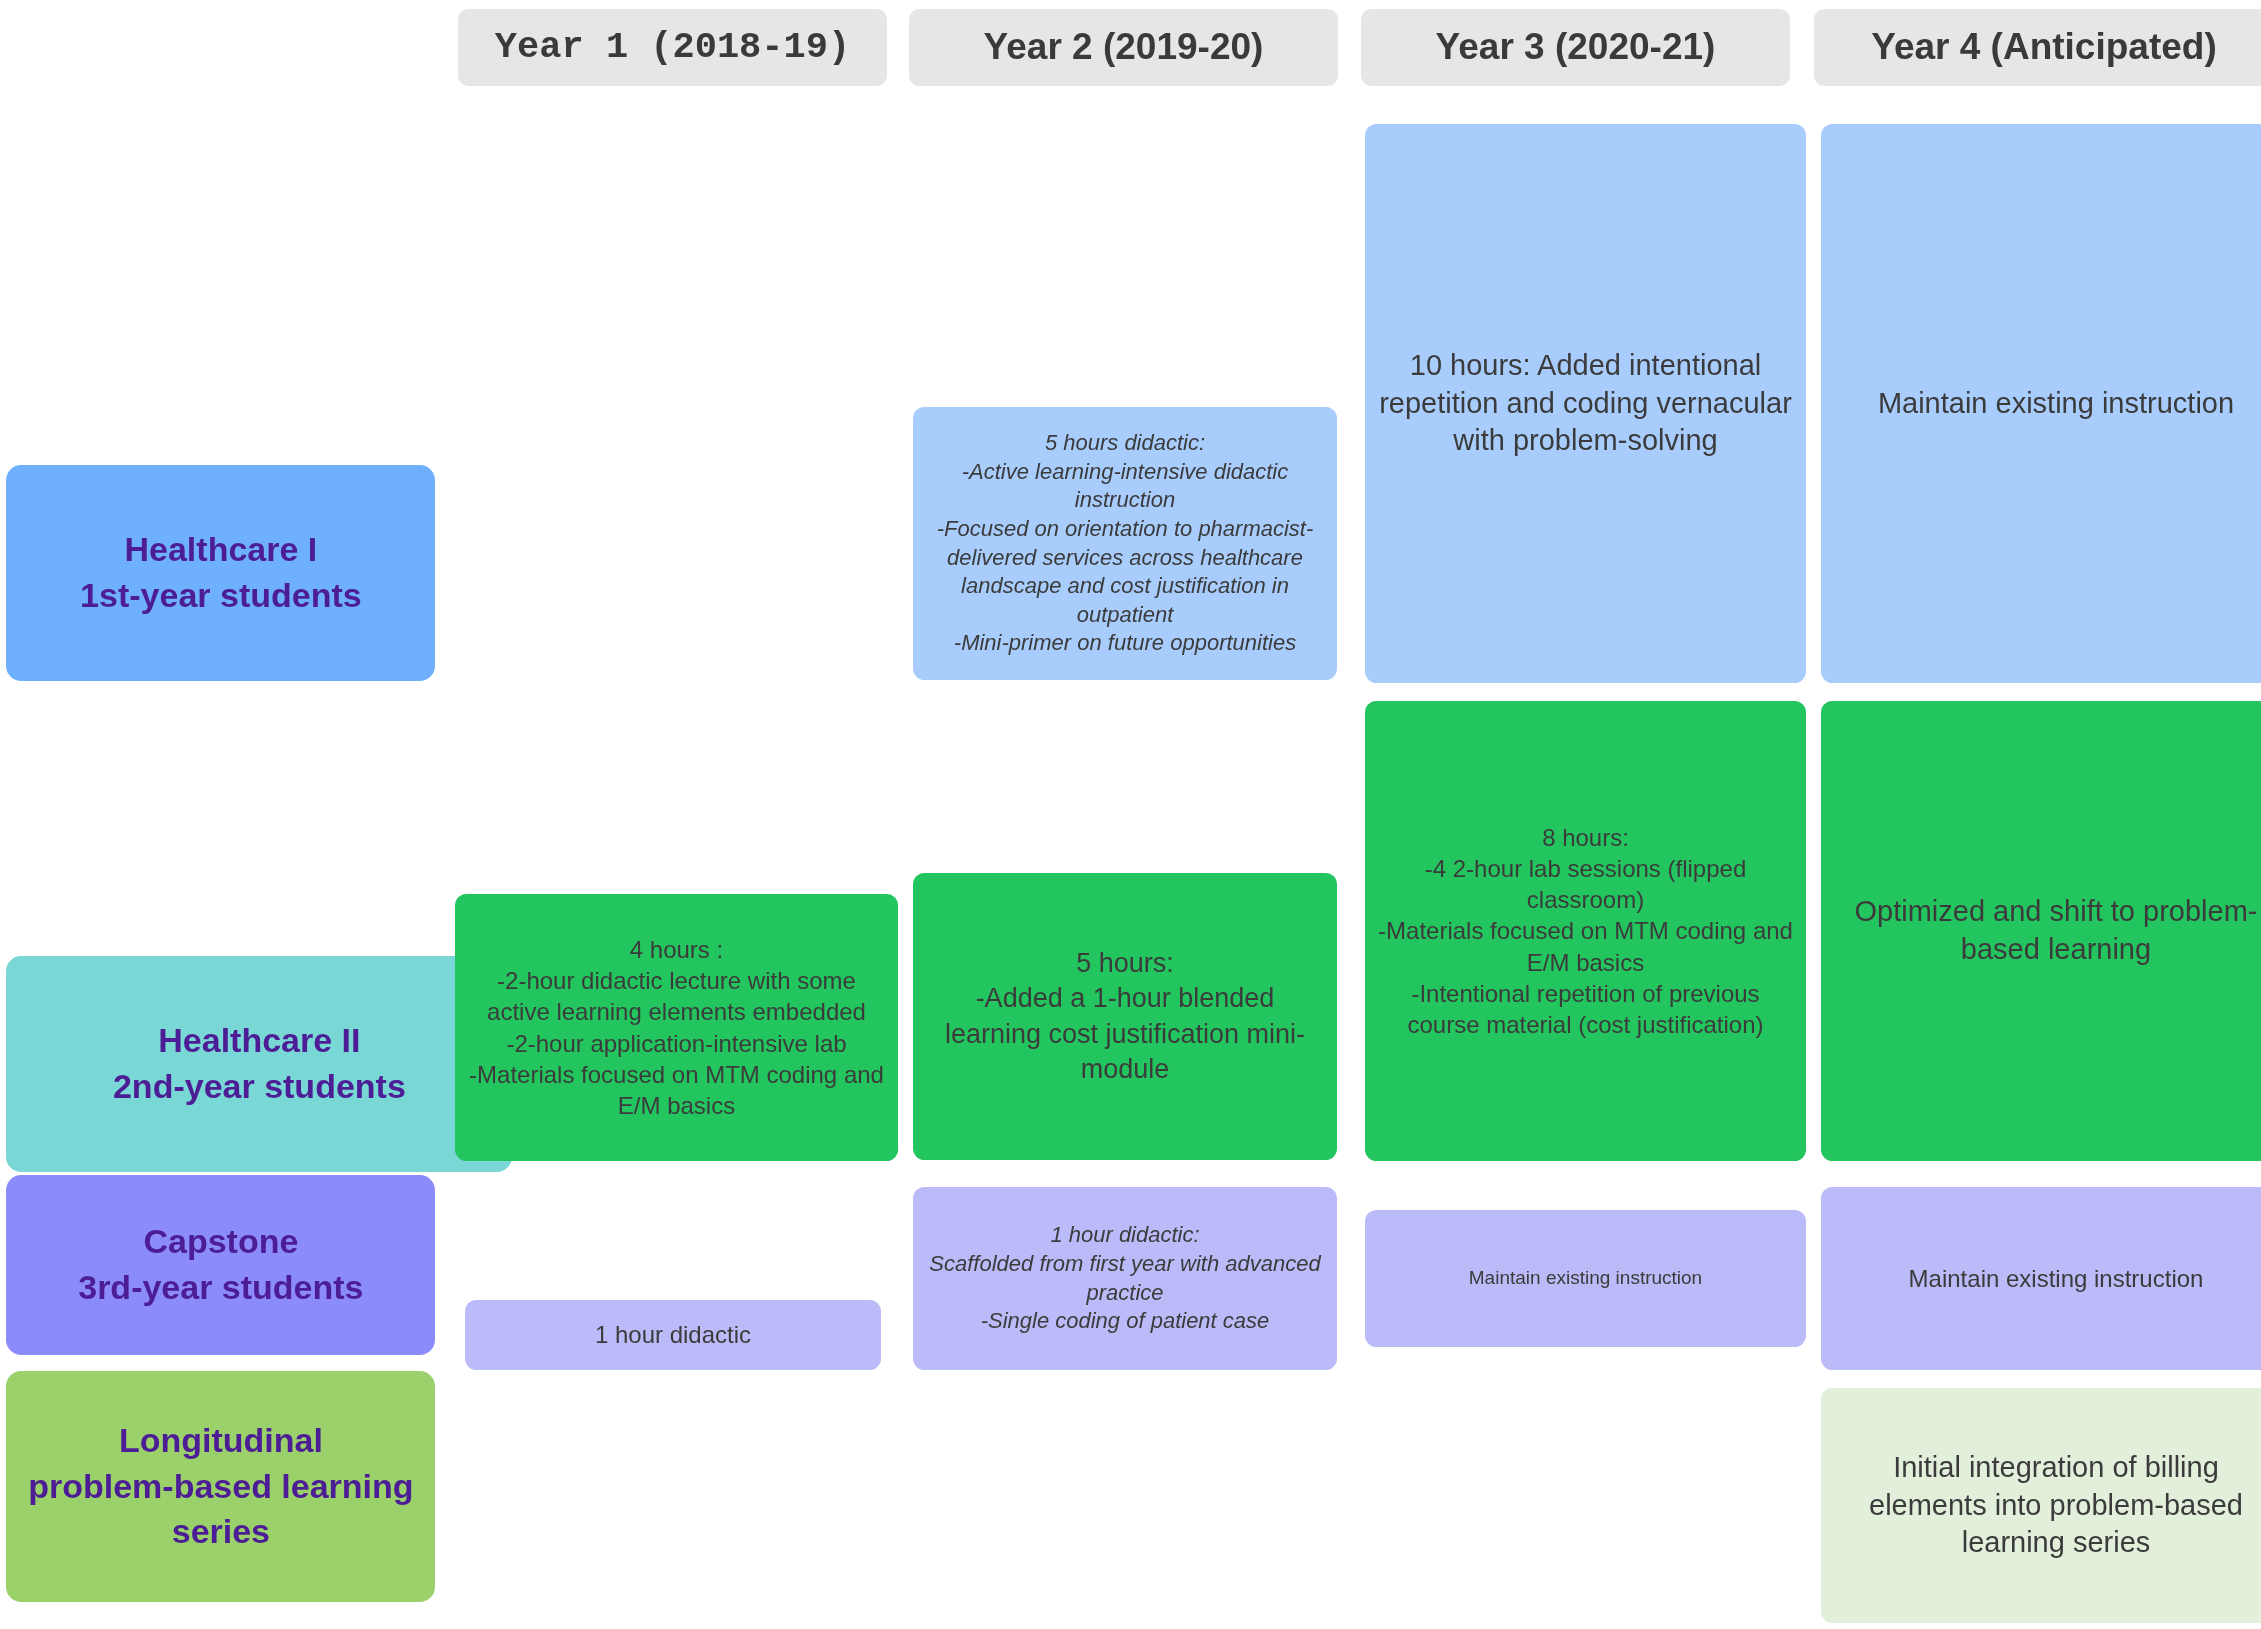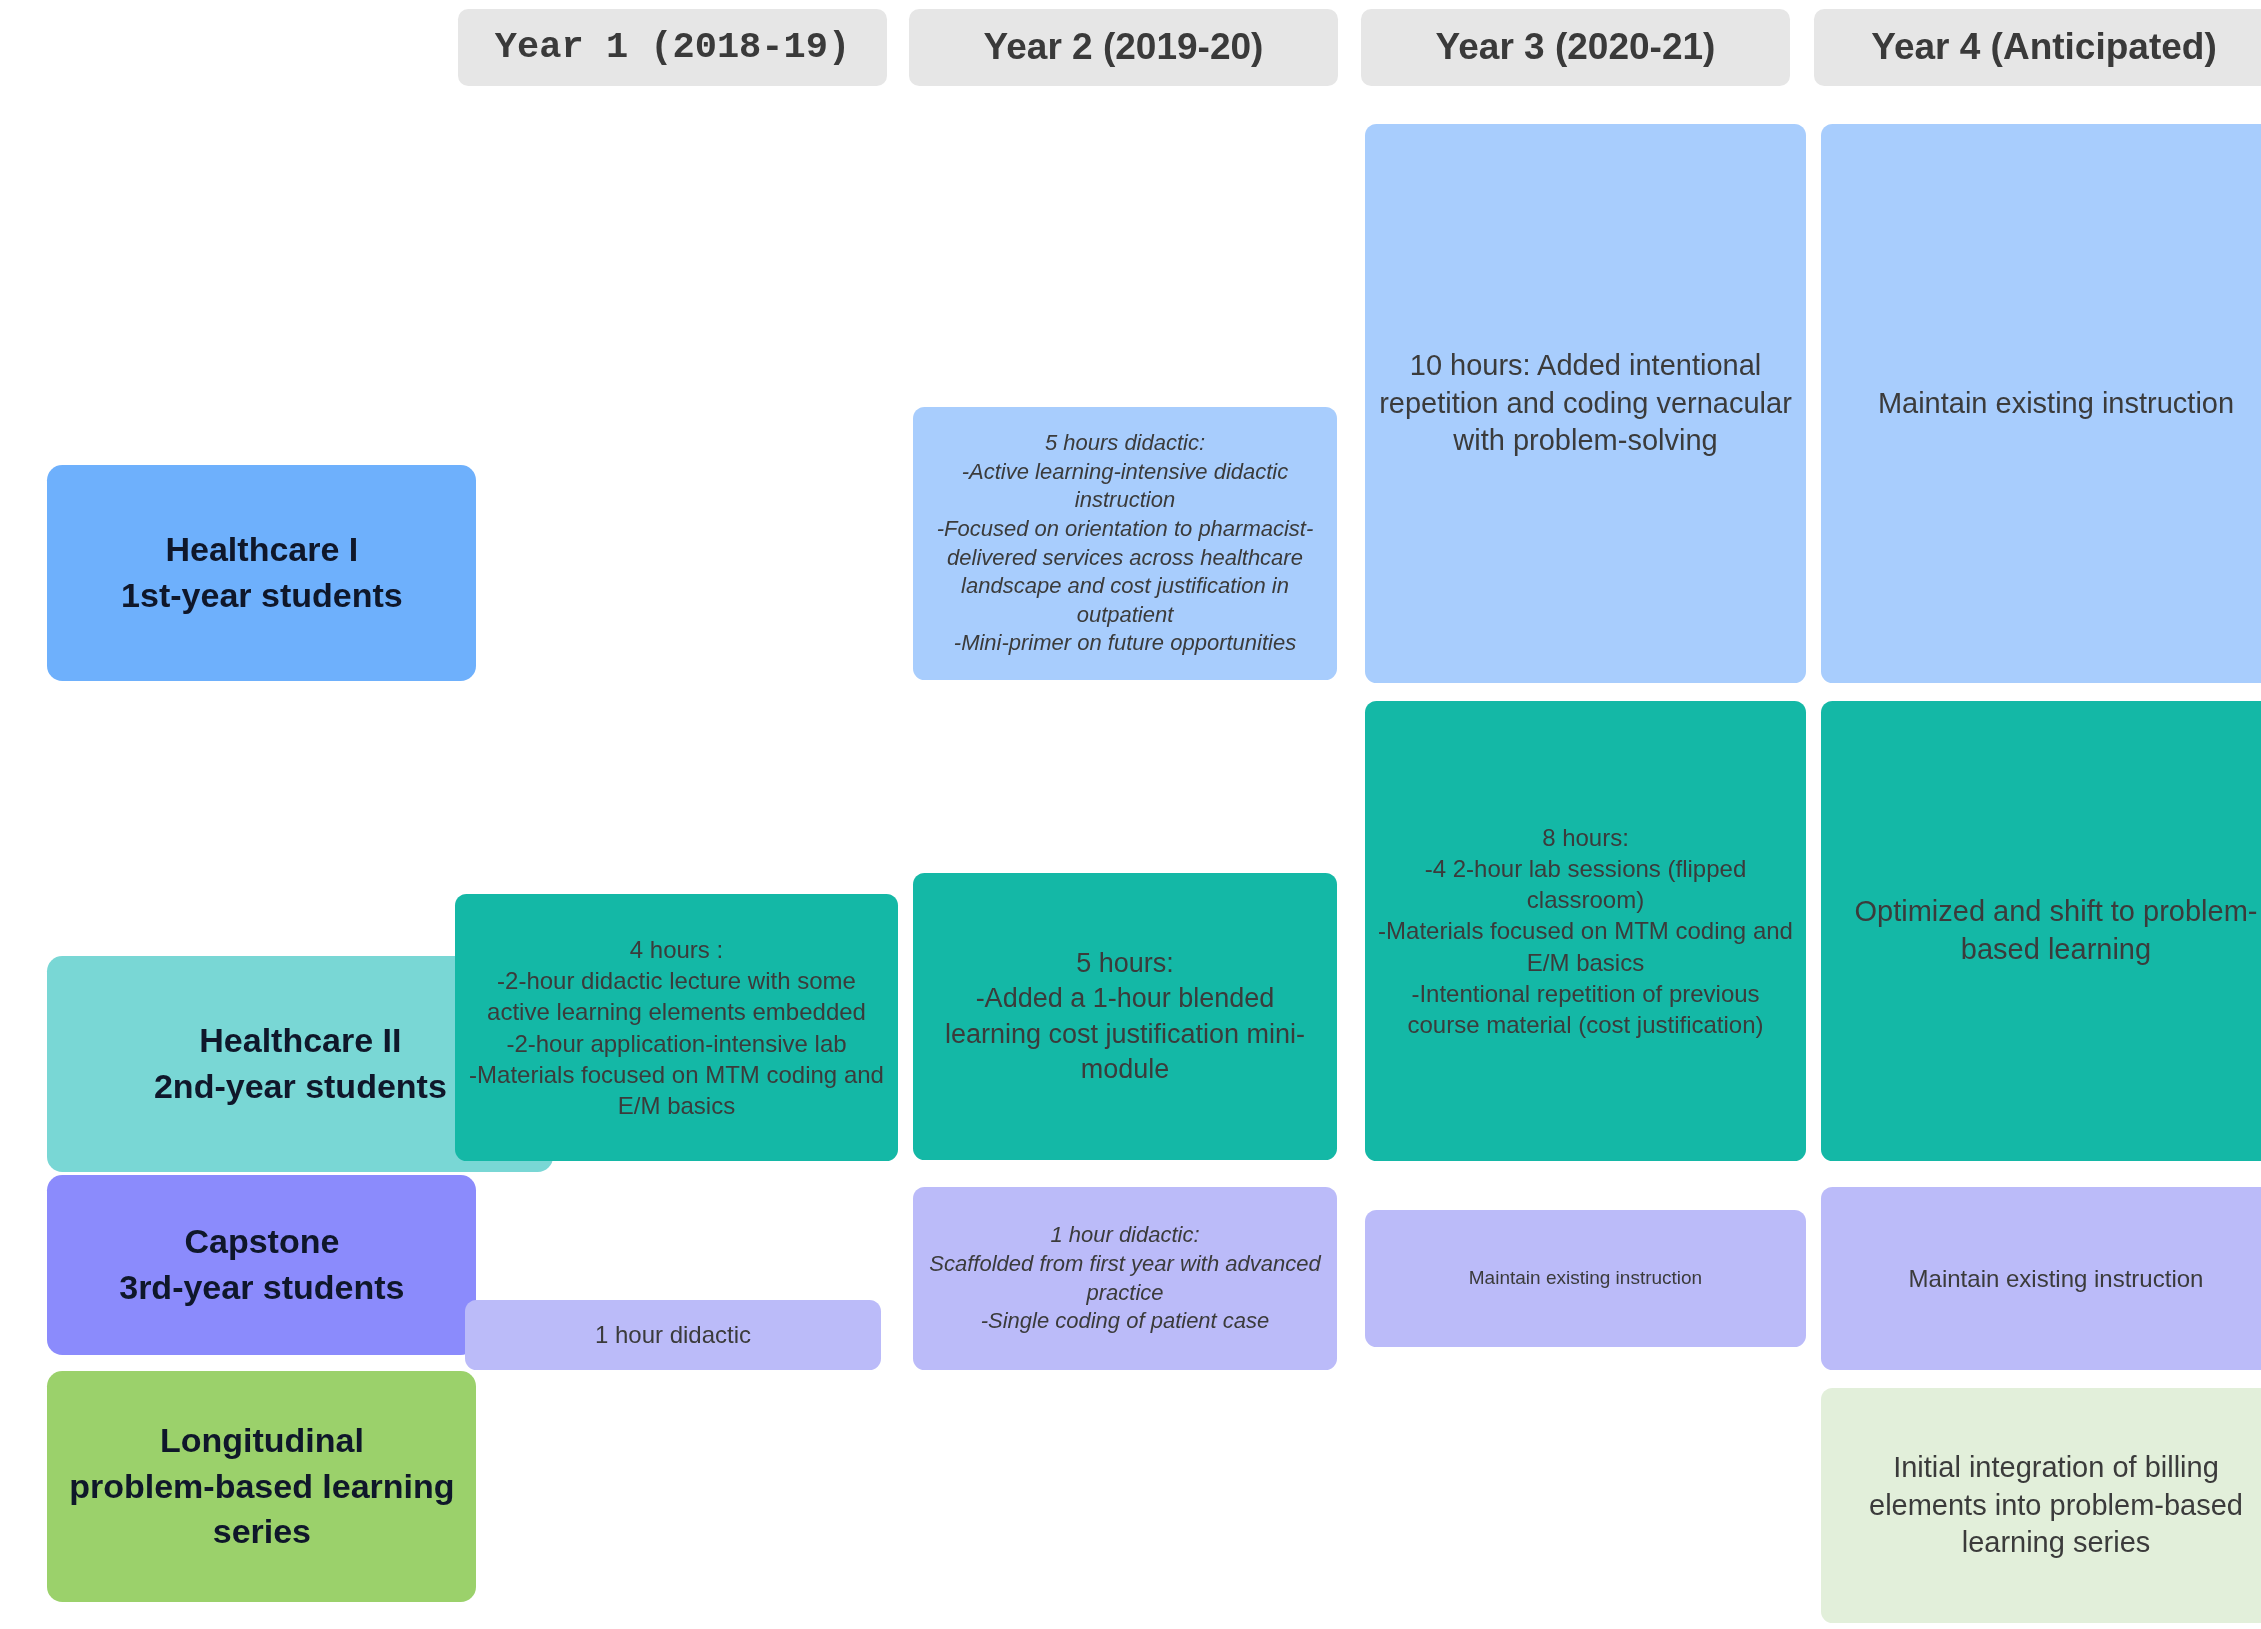--- a/index.html
+++ b/index.html
@@ -21,34 +21,33 @@
   .hdr{
     background:#e6e6e6;
     font-weight:bold;
     color:#3a3a3a;
     font-size:37px;
     border-radius:10.2px;
   }
   
   .rowlabel{
     font-weight:bold;
-    color:#0f172a;
+    color:#4c1d95;
     font-size:34px;
     line-height:1.34;
     border-radius:15.3px;
-    margin-left:41px;
   }
   .lbl-hc1{background:#6eb0fc;}
   .lbl-hc2{background:#79d7d5;}
   .lbl-cap{background:#8b8bfc;}
   .lbl-pbl{background:#9bd16b;}
 
   
   .f-blue {background:#a8cdfd;}
-  .f-teal {background:#14b8a6;}
+  .f-teal {background:#22c55e;}
   .f-purp {background:#bbbbf9;}
   .f-green{background:#e2efda;}
 
   .t-xxl{font-size:29px;}
   .t-xl {font-size:27px;}
   .t-lg {font-size:24px;}
   .t-md {font-size:22px;font-style:italic;}
   .t-sm {font-size:19px;}
 </style>
 </head>

